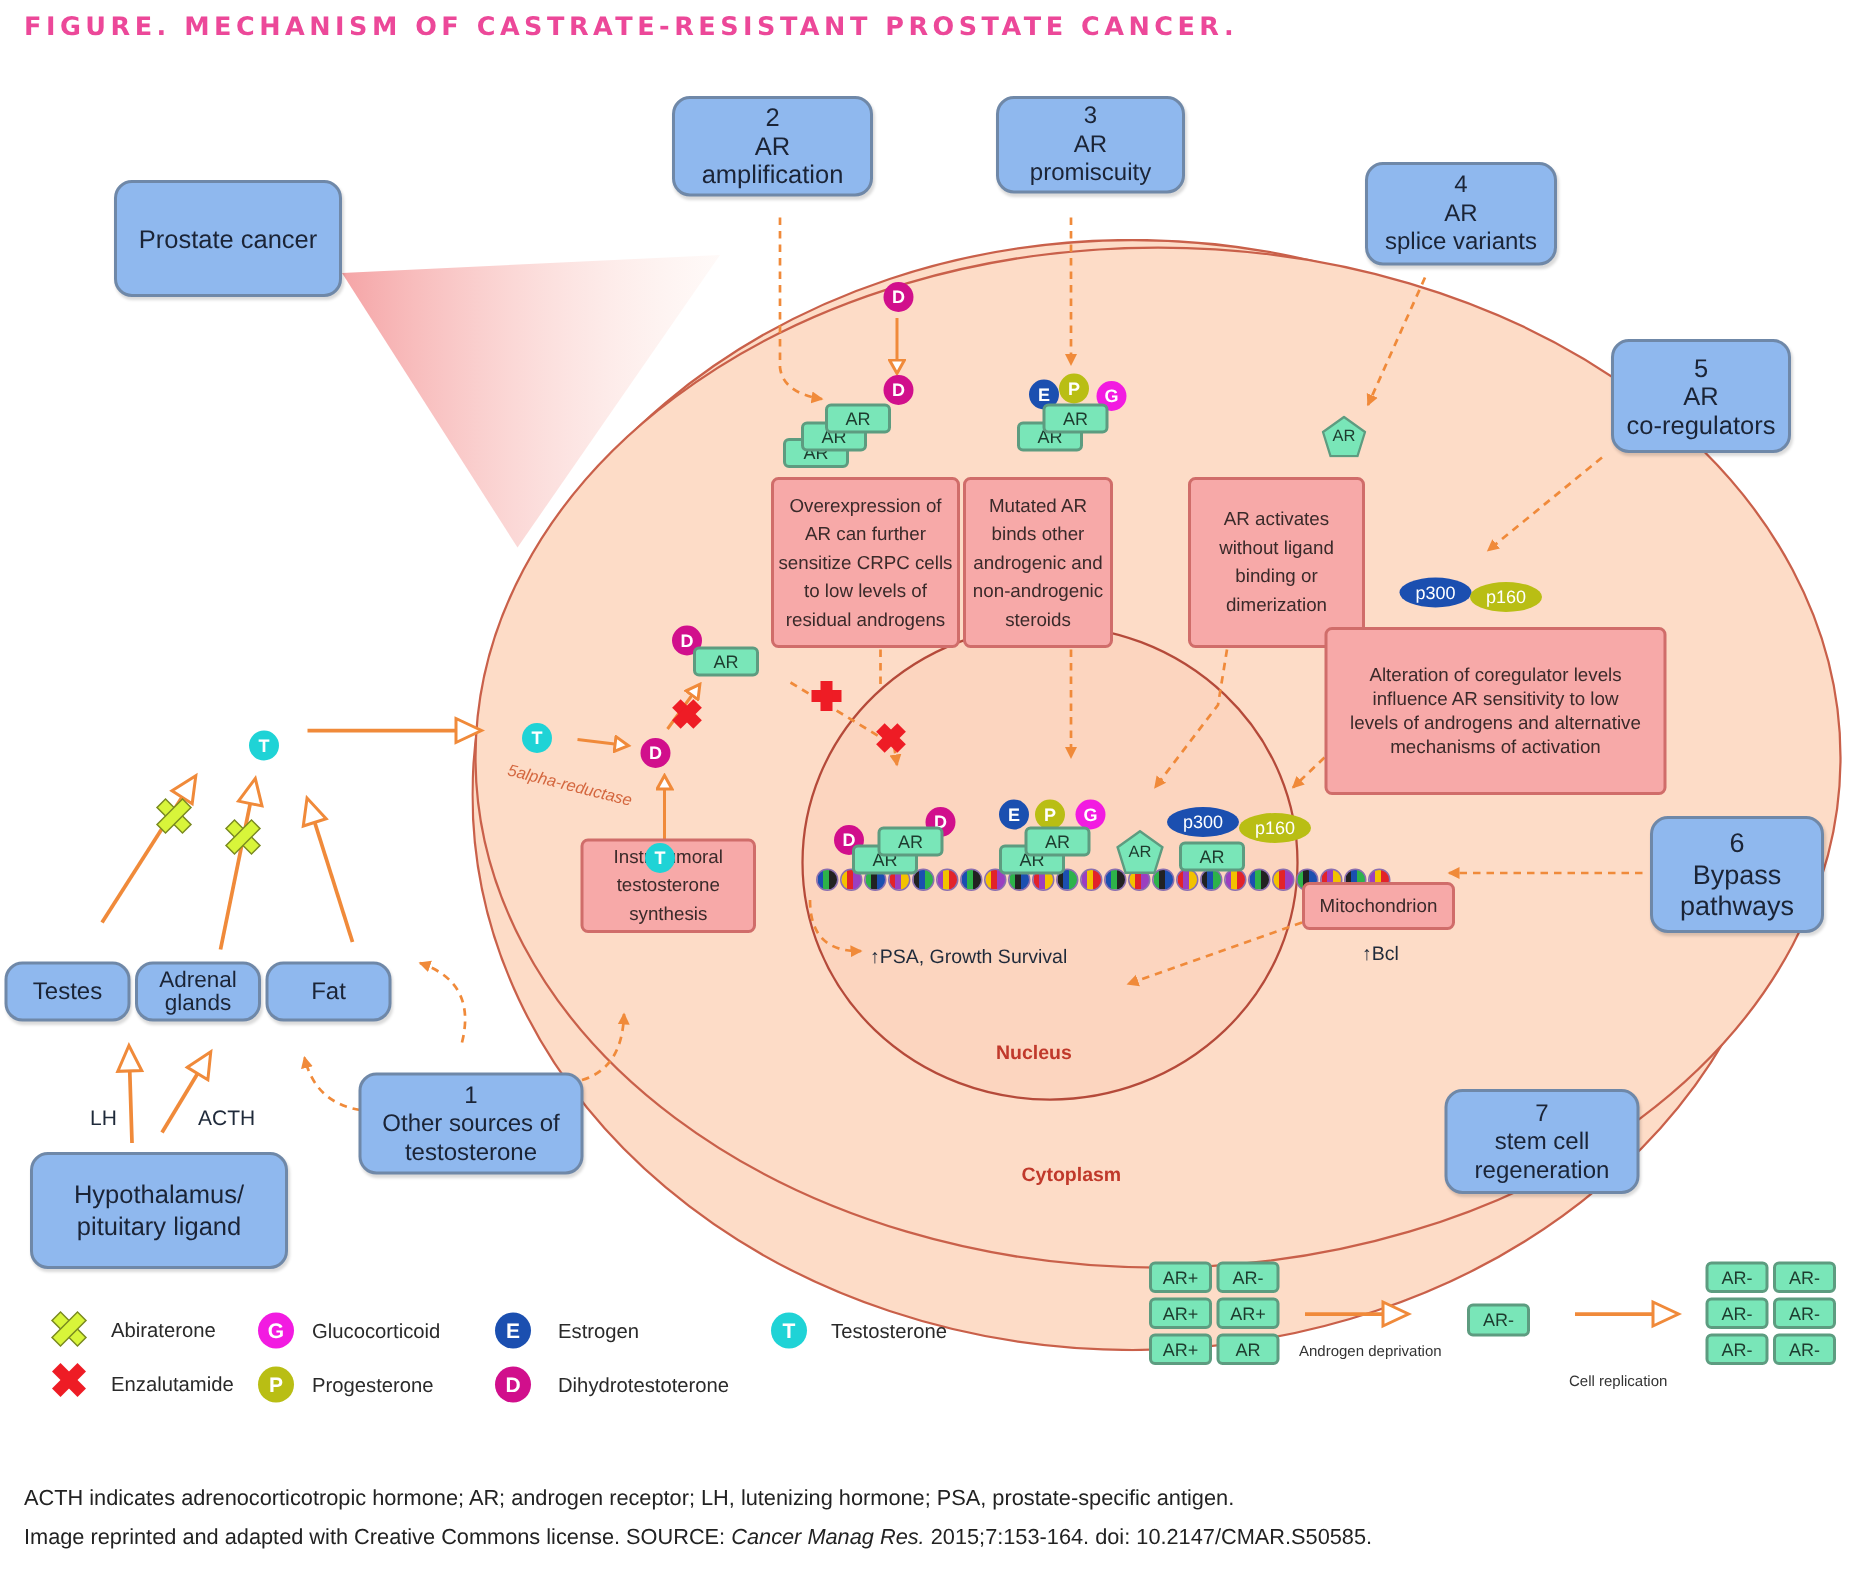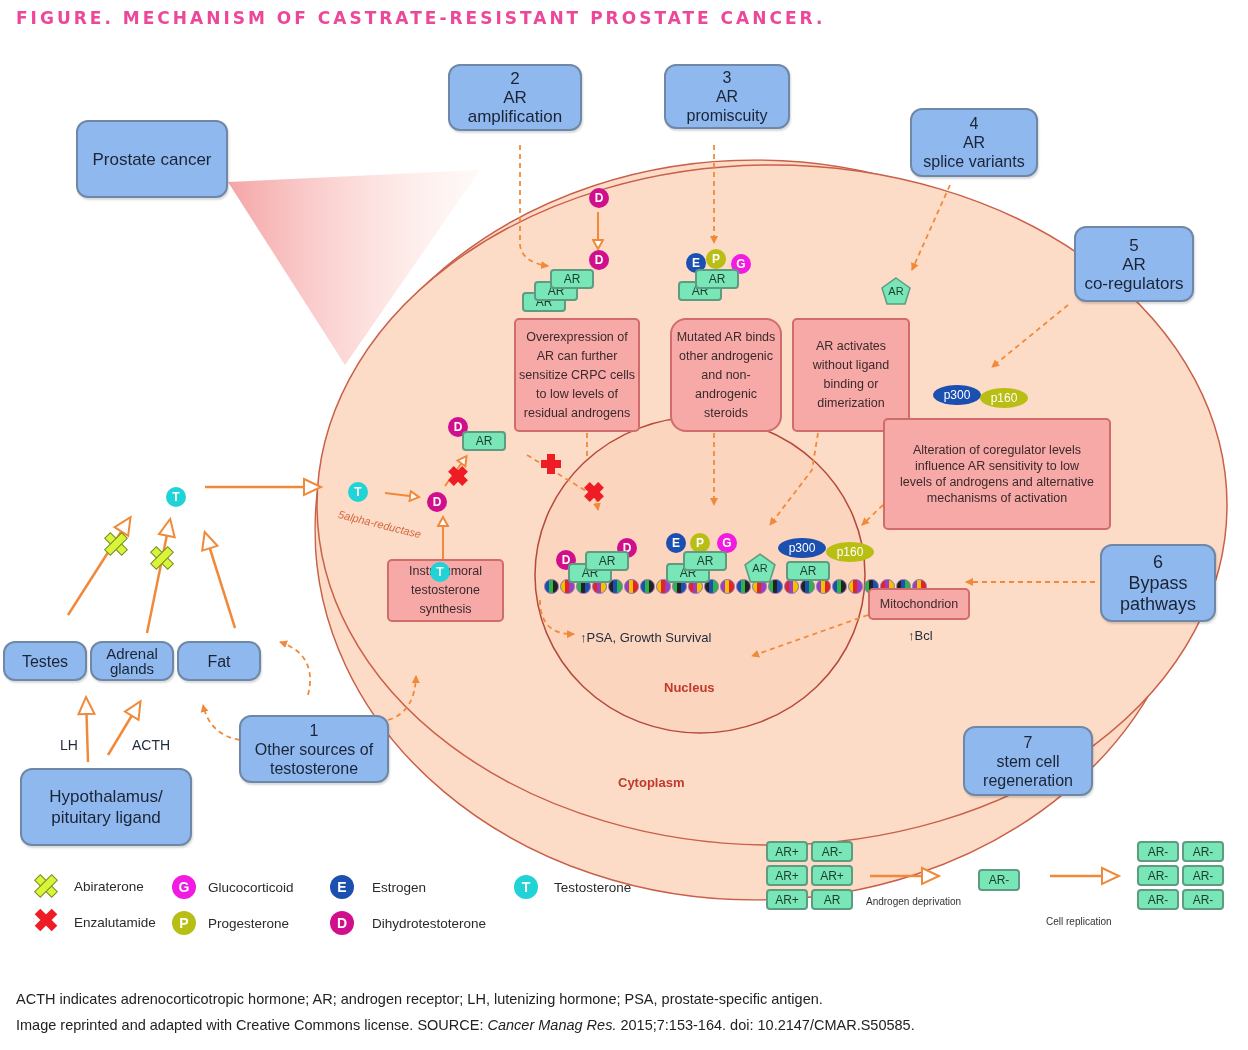--- a/index.html
+++ b/index.html
@@ -200,40 +200,40 @@
 <div class="bbox" style="left:20px;top:768px;width:172px;height:78px;font-size:17px;line-height:21px;">
   <span>Hypothalamus/</span>
   <span>pituitary ligand</span>
 </div>
 <div class="lbl" style="left:60px;top:737px;">LH</div>
 <div class="lbl" style="left:132px;top:737px;">ACTH</div>
 
 <div class="pbox" style="left:514px;top:318px;width:126px;height:114px;">
   <span>Overexpression of AR can further sensitize CRPC cells to low levels of residual androgens</span>
 </div>
-<div class="pbox" style="left:670px;top:318px;width:112px;height:114px;border-radius:16px;">
+<div class="pbox" style="left:642px;top:318px;width:100px;height:114px;">
   <span>Mutated AR binds other androgenic and non-androgenic steroids</span>
 </div>
 <div class="pbox" style="left:792px;top:318px;width:118px;height:114px;padding:0 12px;">
   <span>AR activates without ligand binding or dimerization</span>
 </div>
 <div class="pbox" style="left:883px;top:418px;width:228px;height:112px;font-size:12.5px;line-height:16px;padding:0 14px;">
   <span>Alteration of coregulator levels influence AR sensitivity to low levels of androgens and alternative mechanisms of activation</span>
 </div>
 <div class="pbox" style="left:387px;top:559px;width:117px;height:63px;padding:0 10px;">
   <span>Instratumoral testosterone synthesis</span>
 </div>
 <div class="pbox" style="left:868px;top:588px;width:102px;height:32px;">
   <span>Mitochondrion</span>
 </div>
 
 <div class="lbl" style="left:908px;top:628px;font-size:13px;">↑Bcl</div>
 <div class="lbl" style="left:580px;top:630px;font-size:13px;">↑PSA, Growth Survival</div>
-<div class="red-lbl" style="left:664px;top:680px;text-align:center;">Nucleus</div>
-<div class="red-lbl" style="left:618px;top:775px;">Cytoplasm</div>
+<div class="red-lbl" style="left:664px;top:694px;text-align:center;">Nucleus</div>
+<div class="red-lbl" style="left:681px;top:775px;">Cytoplasm</div>
 <div style="position:absolute;left:340px;top:508px;font-size:11px;color:#d4673f;font-style:italic;transform:rotate(14deg);transform-origin:left top;">5alpha-reductase</div>
 
 <div class="circ c-T" style="left:166px;top:487px;">T</div>
 <div class="circ c-T" style="left:348px;top:482px;">T</div>
 <div class="circ c-T" style="left:430px;top:562px;">T</div>
 <div class="circ c-D" style="left:427px;top:492px;">D</div>
 <div class="circ c-D" style="left:448px;top:417px;">D</div>
 <div class="ar" style="left:462px;top:431px;">AR</div>
 
 <div class="circ c-D" style="left:589px;top:188px;">D</div>

